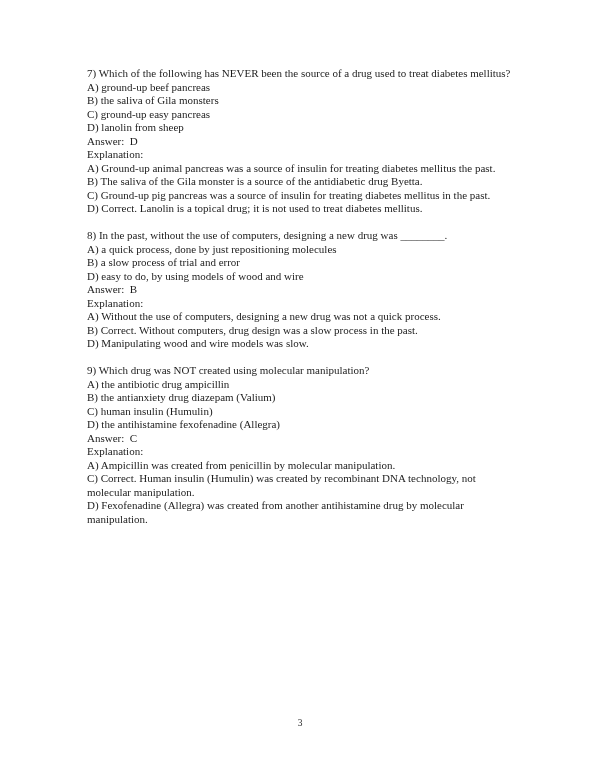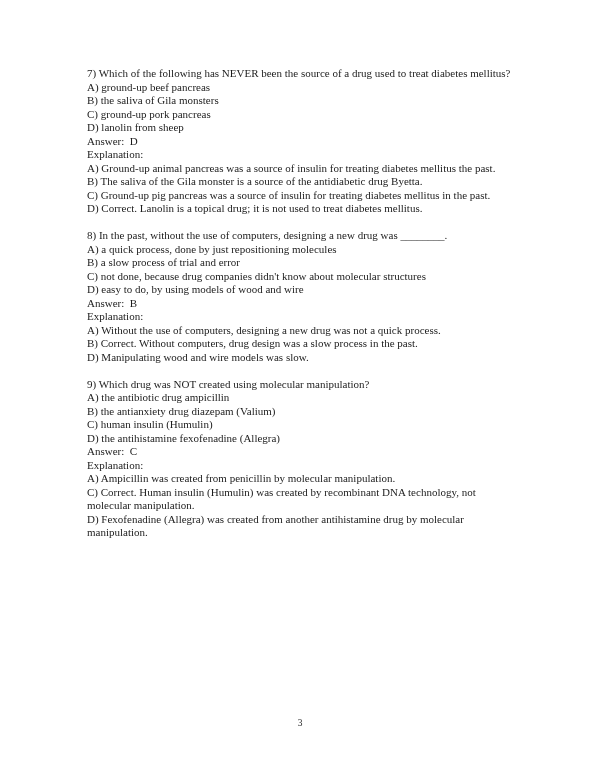--- a/index.html
+++ b/index.html
@@ -50,35 +50,34 @@
 </head>
 <body>
 
 <div class="sheet">
   <div class="content">
 
     <section class="question">
       <p>7) Which of the following has NEVER been the source of a drug used to treat diabetes mellitus?</p>
       <p>A) ground-up beef pancreas</p>
       <p>B) the saliva of Gila monsters</p>
-      <p>C) ground-up pork pancreas</p>
+      <p>C) ground-up easy pancreas</p>
       <p>D) lanolin from sheep</p>
       <p>Answer:  D</p>
       <p>Explanation:</p>
       <p>A) Ground-up animal pancreas was a source of insulin for treating diabetes mellitus the past.</p>
       <p>B) The saliva of the Gila monster is a source of the antidiabetic drug Byetta.</p>
       <p>C) Ground-up pig pancreas was a source of insulin for treating diabetes mellitus in the past.</p>
       <p>D) Correct. Lanolin is a topical drug; it is not used to treat diabetes mellitus.</p>
     </section>
 
     <section class="question">
       <p>8) In the past, without the use of computers, designing a new drug was ________.</p>
       <p>A) a quick process, done by just repositioning molecules</p>
       <p>B) a slow process of trial and error</p>
-      <p>C) not done, because drug companies didn't know about molecular structures</p>
       <p>D) easy to do, by using models of wood and wire</p>
       <p>Answer:  B</p>
       <p>Explanation:</p>
       <p>A) Without the use of computers, designing a new drug was not a quick process.</p>
       <p>B) Correct. Without computers, drug design was a slow process in the past.</p>
       <p>D) Manipulating wood and wire models was slow.</p>
     </section>
 
     <section class="question">
       <p>9) Which drug was NOT created using molecular manipulation?</p>

